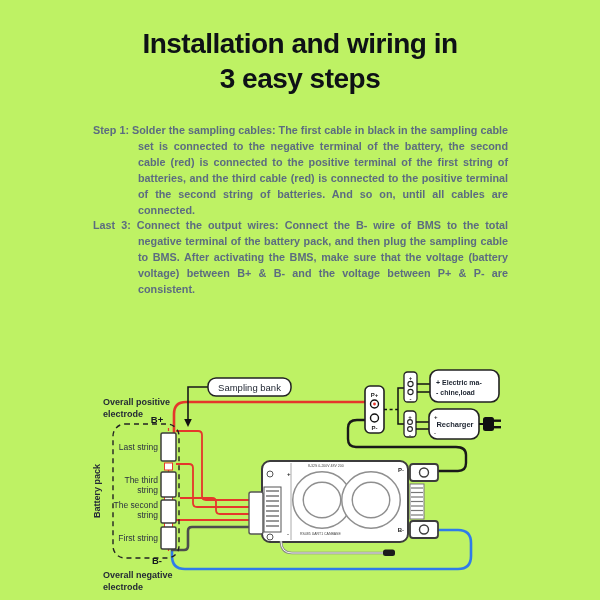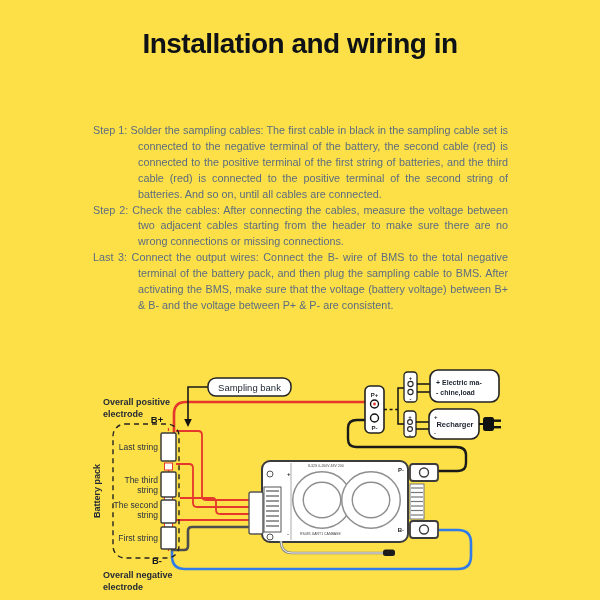--- a/index.html
+++ b/index.html
@@ -1,22 +1,22 @@
 <!DOCTYPE html>
 <html><head>
 <meta charset="utf-8">
 <style>
   html,body{margin:0;padding:0;background:#eef1f6;}
-  #screen{position:relative;width:600px;height:600px;background:#fde047;overflow:hidden;
+  #screen{position:relative;width:600px;height:600px;background:#bef264;overflow:hidden;
           font-family:"Liberation Sans",sans-serif;}
   .title{position:absolute;top:26px;left:0;width:600px;text-align:center;
          color:#0e1116;font-weight:bold;font-size:28px;line-height:35px;letter-spacing:-0.5px;}
   .steps{position:absolute;top:123px;left:93px;width:415px;color:#5c6c80;
          font-size:10.8px;line-height:15.9px;}
-  .step{margin:0;padding-left:45px;text-indent:-45px;text-align:justify;}
+  .step{margin:0;padding-left:45px;text-indent:-45px;text-align:justify;font-weight:bold;}
   .step-label{white-space:pre;}
   svg{position:absolute;left:0;top:0;}
   svg text{font-family:"Liberation Sans",sans-serif;fill:#1d2430;}
   .lbl{font-size:9px;font-weight:bold;fill:#252b36;}
   .lbl-sm{font-size:8.5px;fill:#2a3140;}
   .term{font-size:9.5px;font-weight:bold;fill:#14181f;}
   .tiny{font-size:6px;font-weight:bold;fill:#222;}
   .micro{font-size:3.5px;fill:#444;}
   .wire-red{stroke:#e5372b;fill:none;}
   .wire-blue{stroke:#2f7bea;fill:none;}
@@ -25,25 +25,25 @@
   .outline{stroke:#3c3c3c;fill:#ffffff;}
   .thin{stroke:#222;fill:#ffffff;}
 </style>
 </head>
 <body>
 
 <div id="screen">
 
   <div class="title">
     <div>Installation and wiring in</div>
+    <div>3 easy steps</div>
   </div>
 
   <div class="steps">
     <p class="step"><span class="step-label">Step 1: </span><span>Solder the sampling cables: The first cable in black in the sampling cable set is connected to the negative terminal of the battery, the second cable (red) is connected to the positive terminal of the first string of batteries, and the third cable (red) is connected to the positive terminal of the second string of batteries. And so on, until all cables are connected.</span></p>
-    <p class="step"><span class="step-label">Step 2: </span><span>Check the cables: After connecting the cables, measure the voltage between two adjacent cables starting from the header to make sure there are no wrong connections or missing connections.</span></p>
     <p class="step"><span class="step-label">Last 3: </span><span>Connect the output wires: Connect the B- wire of BMS to the total negative terminal of the battery pack, and then plug the sampling cable to BMS. After activating the BMS, make sure that the voltage (battery voltage) between B+ &amp; B- and the voltage between P+ &amp; P- are consistent.</span></p>
   </div>
 
   <svg width="600" height="600" viewBox="0 0 600 600">
 
     <g>
       <path class="wire-red" stroke-width="2.6" d="M 174,434 V 414 Q 174,402 186,402 H 371"></path>
     </g>
     <g>
       <path class="wire-blue" stroke-width="2.6" d="M 438,530 H 458 Q 471,530 471,543 V 556 Q 471,569 458,569 H 185 Q 172,569 172,556 V 549"></path>

